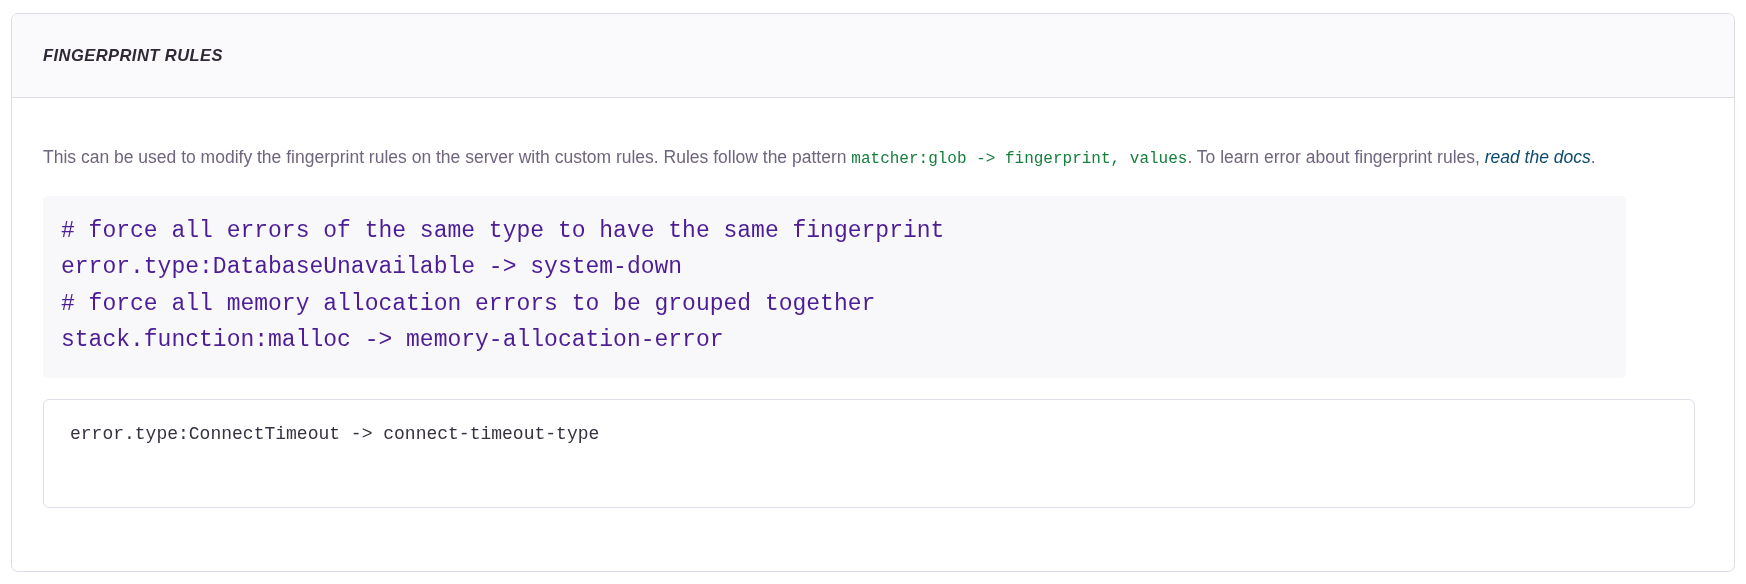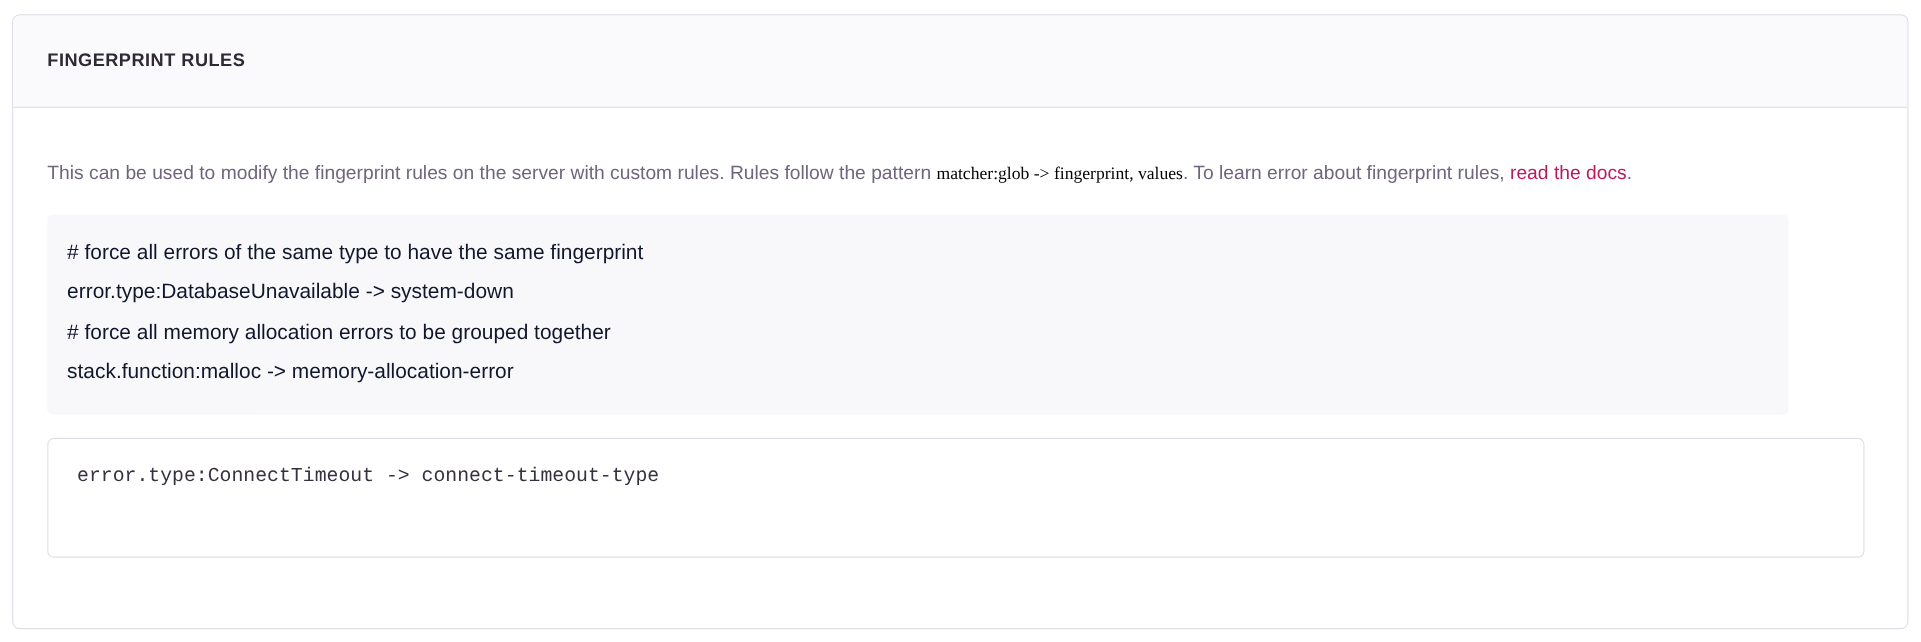--- a/index.html
+++ b/index.html
@@ -38,20 +38,21 @@
   }
 
   .panel-header {
     height: 84px;
     box-sizing: border-box;
     background: #faf9fb;
     border-bottom: 1px solid #e0dce5;
     display: flex;
     align-items: center;
     padding: 0 31px;
+    font-style: italic;
   }
 
   .panel-title {
     font-size: 16.5px;
     font-weight: bold;
     letter-spacing: 0.45px;
     color: #2f2936;
     font-family: "Liberation Sans", sans-serif;
   }
 
@@ -62,45 +63,46 @@
 
   
   .description {
     font-size: 17.5px;
     line-height: 31px;
     color: #70657e;
     max-width: 1620px;
     font-family: "Liberation Sans", sans-serif;
   }
   .description .mono {
-    font-family: Liberation Serif, serif;
+    font-family: Liberation Mono, monospace;
     font-size: 16px;
-    color: #000000;
+    color: #15803d;
     white-space: nowrap;
   }
   .description a.docs-link {
-    color: #be185d;
+    color: #0c4a6e;
     text-decoration: none;
+    font-style: italic;
   }
 
   
   .code-block {
     margin-top: 21px;
     width: 1583px;
     box-sizing: border-box;
     background: #f8f8fb;
     border-radius: 5px;
     padding: 17px 18px 19px 18px;
   }
   .code-block pre {
     margin: 0;
-    font-family: Liberation Sans, sans-serif;
-    font-size: 19px;
+    font-family: Liberation Mono, monospace;
+    font-size: 23px;
     line-height: 36.5px;
-    color: #0f172a;
+    color: #4c1d95;
     white-space: pre;
   }
 
   
   .rules-input {
     margin-top: 21px;
     width: 1652px;
     height: 109px;
     box-sizing: border-box;
     border: 1px solid #e2dee7;

